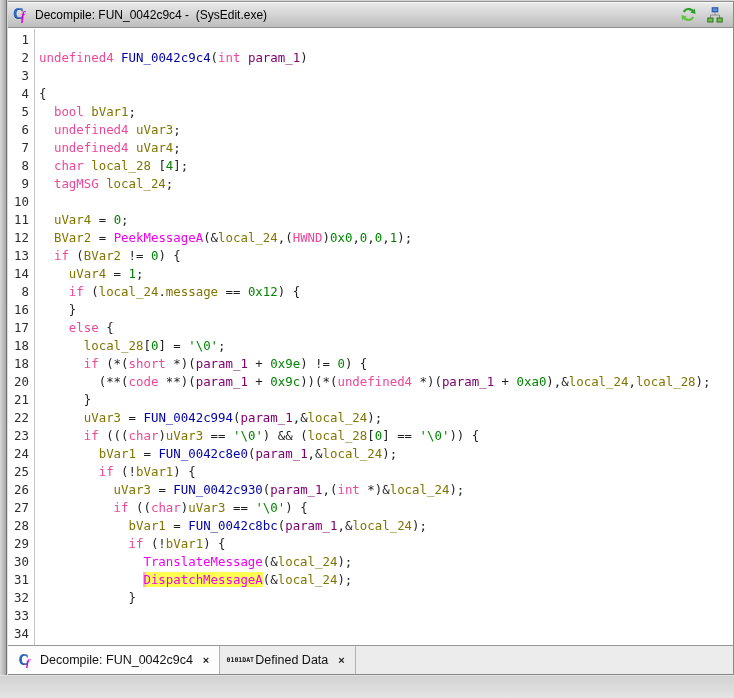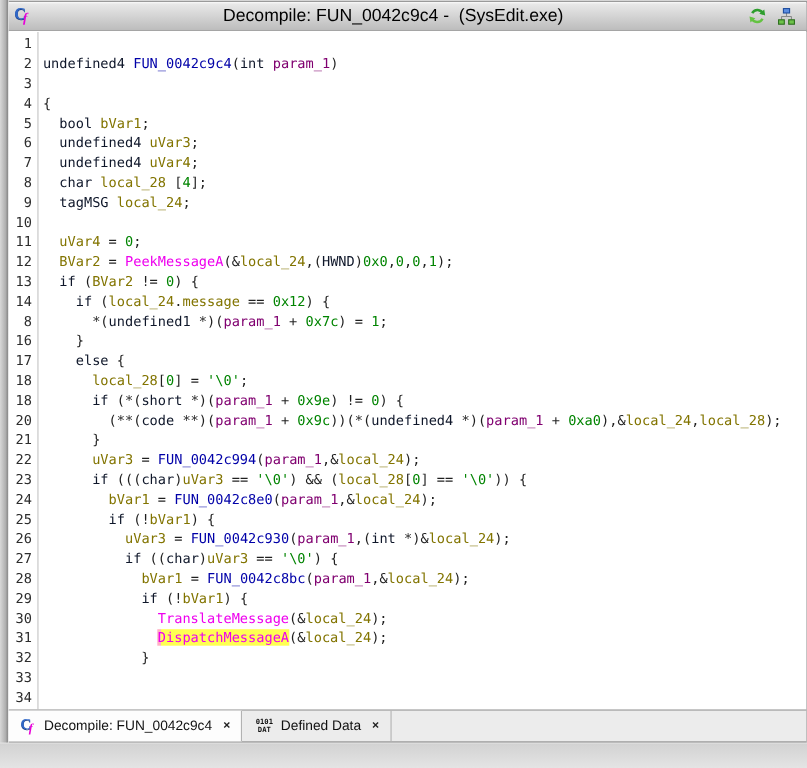--- a/index.html
+++ b/index.html
@@ -9,54 +9,54 @@
 
   .left-strip { position:absolute; left:0; top:0; width:7px; height:675px;
     background:linear-gradient(to right,#d8d8d8,#a8a8a8); border-right:1px solid #707070; }
 
   .window { position:absolute; left:8px; top:1px; width:726px; height:674px;
     background:#ffffff; border-top:1px solid #909090; border-right:1px solid #8a8a8a; }
 
   .titlebar { height:26px; background:linear-gradient(#ebebeb,#bdbdbd);
     border-bottom:1px solid #8f8f8f; box-shadow:inset 0 1px 0 #fafafa;
     display:flex; align-items:center; padding:0 10px 0 5px; }
-  .title-text { font-size:16px; color:#000; margin-left:5px; white-space:pre; flex:1;
-    overflow:hidden; text-overflow:ellipsis;text-align:center; }
+  .title-text { font-size:12px; color:#000; margin-left:5px; white-space:pre; flex:1;
+    overflow:hidden; text-overflow:ellipsis; }
   .tb-icons { display:flex; align-items:center; gap:9px; }
   .tb-btn { width:17px; height:17px; display:flex; align-items:center; justify-content:center; cursor:pointer; }
 
   
   .cficon { position:relative; width:17px; height:16px; display:inline-block; flex:0 0 auto; }
   .cficon .c { position:absolute; left:0; top:-2px; font:bold 15px "Liberation Serif",serif; color:#3068c8;
     text-shadow:0 1px 0 #1a3f86; }
   .cficon .f { position:absolute; left:8px; top:2px; font:bold italic 12px "Liberation Serif",serif; color:#e800d8; }
 
   .code-wrap { position:absolute; left:0; right:0; top:27px; bottom:30px; background:#fff; display:flex; overflow:hidden; }
   .gutter { width:27px; padding-top:3px; border-right:1px solid #c4c4c4; background:#fff; }
   .ln { height:18px; line-height:18px; text-align:right; padding-right:5px;
     font:12.4px "DejaVu Sans Mono",monospace; color:#2d2d2d; }
   .code { flex:1; padding:3px 0 0 4px; overflow:hidden; }
   .cl { height:18px; line-height:18px; white-space:pre; font:12.4px "DejaVu Sans Mono",monospace; color:#1f1f1f; }
-  .tk-k { color:#0f172a; }            
+  .tk-k { color:#ec4899; }            
   .tk-f { color:#0000a8;margin-top:48px; }            
   .tk-x { color:#ee00ee; }            
   .tk-v { color:#827400; }            
   .tk-p { color:#800070; }            
   .tk-n { color:#008400; }            
   .tk-o { color:#1f1f1f; }            
   .tk-h { color:#ee00ee; background:linear-gradient(to right,#ffb0c4 0,#ffb0c4 3px,#ffff52 3px);margin-top:22px; } 
 
   .tabbar { position:absolute; left:0; right:0; bottom:0; height:30px; background:#ececec;
     border-top:1px solid #989898; border-bottom:1px solid #878787; display:flex; align-items:stretch; }
   .tab { display:flex; align-items:center; padding:0 10px; border-right:1px solid #b2b2b2;
     font-size:12.5px; color:#111; cursor:pointer; white-space:nowrap; }
   .tab.active { background:#fdfdfd; }
   .tab .tab-label { margin-left:5px; }
   .tab .close { margin-left:10px; font-weight:bold; font-size:11px; color:#222; cursor:pointer; }
-  .dat-icon { display:flex; flex-direction:column; align-items:center; justify-content:center;
+  .dat-icon { display:flex; flex-direction:row; align-items:center; justify-content:center;
     font:bold 6.5px "DejaVu Sans Mono",monospace; color:#111; line-height:7px; width:20px; }
 
   .bottom-outside { position:absolute; left:0; right:0; top:676px; bottom:0;
     background:linear-gradient(#d2d2d2,#e4e4e4); }
 </style>
 </head>
 <body>
 
 <div class="stage">
 
@@ -134,22 +134,22 @@
           <div class="cl"><span class="tk-o">{</span></div>
           <div class="cl"><span class="tk-o">  </span><span class="tk-k">bool</span><span class="tk-o"> </span><span class="tk-v">bVar1</span><span class="tk-o">;</span></div>
           <div class="cl"><span class="tk-o">  </span><span class="tk-k">undefined4</span><span class="tk-o"> </span><span class="tk-v">uVar3</span><span class="tk-o">;</span></div>
           <div class="cl"><span class="tk-o">  </span><span class="tk-k">undefined4</span><span class="tk-o"> </span><span class="tk-v">uVar4</span><span class="tk-o">;</span></div>
           <div class="cl"><span class="tk-o">  </span><span class="tk-k">char</span><span class="tk-o"> </span><span class="tk-v">local_28</span><span class="tk-o"> [</span><span class="tk-n">4</span><span class="tk-o">];</span></div>
           <div class="cl"><span class="tk-o">  </span><span class="tk-k">tagMSG</span><span class="tk-o"> </span><span class="tk-v">local_24</span><span class="tk-o">;</span></div>
           <div class="cl"></div>
           <div class="cl"><span class="tk-o">  </span><span class="tk-v">uVar4</span><span class="tk-o"> = </span><span class="tk-n">0</span><span class="tk-o">;</span></div>
           <div class="cl"><span class="tk-o">  </span><span class="tk-v">BVar2</span><span class="tk-o"> = </span><span class="tk-x">PeekMessageA</span><span class="tk-o">(&amp;</span><span class="tk-v">local_24</span><span class="tk-o">,(</span><span class="tk-k">HWND</span><span class="tk-o">)</span><span class="tk-n">0x0</span><span class="tk-o">,</span><span class="tk-n">0</span><span class="tk-o">,</span><span class="tk-n">0</span><span class="tk-o">,</span><span class="tk-n">1</span><span class="tk-o">);</span></div>
           <div class="cl"><span class="tk-o">  </span><span class="tk-k">if</span><span class="tk-o"> (</span><span class="tk-v">BVar2</span><span class="tk-o"> != </span><span class="tk-n">0</span><span class="tk-o">) {</span></div>
+          <div class="cl"><span class="tk-o">    </span><span class="tk-v">uVar4</span><span class="tk-o"> = </span><span class="tk-n">1</span><span class="tk-o">;</span></div>
           <div class="cl"><span class="tk-o">    </span><span class="tk-k">if</span><span class="tk-o"> (</span><span class="tk-v">local_24</span><span class="tk-o">.</span><span class="tk-v">message</span><span class="tk-o"> == </span><span class="tk-n">0x12</span><span class="tk-o">) {</span></div>
-          <div class="cl"><span class="tk-o">      *(</span><span class="tk-k">undefined1</span><span class="tk-o"> *)(</span><span class="tk-p">param_1</span><span class="tk-o"> + </span><span class="tk-n">0x7c</span><span class="tk-o">) = </span><span class="tk-n">1</span><span class="tk-o">;</span></div>
           <div class="cl"><span class="tk-o">    }</span></div>
           <div class="cl"><span class="tk-o">    </span><span class="tk-k">else</span><span class="tk-o"> {</span></div>
           <div class="cl"><span class="tk-o">      </span><span class="tk-v">local_28</span><span class="tk-o">[</span><span class="tk-n">0</span><span class="tk-o">] = </span><span class="tk-n">'\0'</span><span class="tk-o">;</span></div>
           <div class="cl"><span class="tk-o">      </span><span class="tk-k">if</span><span class="tk-o"> (*(</span><span class="tk-k">short</span><span class="tk-o"> *)(</span><span class="tk-p">param_1</span><span class="tk-o"> + </span><span class="tk-n">0x9e</span><span class="tk-o">) != </span><span class="tk-n">0</span><span class="tk-o">) {</span></div>
           <div class="cl"><span class="tk-o">        (**(</span><span class="tk-k">code</span><span class="tk-o"> **)(</span><span class="tk-p">param_1</span><span class="tk-o"> + </span><span class="tk-n">0x9c</span><span class="tk-o">))(*(</span><span class="tk-k">undefined4</span><span class="tk-o"> *)(</span><span class="tk-p">param_1</span><span class="tk-o"> + </span><span class="tk-n">0xa0</span><span class="tk-o">),&amp;</span><span class="tk-v">local_24</span><span class="tk-o">,</span><span class="tk-v">local_28</span><span class="tk-o">);</span></div>
           <div class="cl"><span class="tk-o">      }</span></div>
           <div class="cl"><span class="tk-o">      </span><span class="tk-v">uVar3</span><span class="tk-o"> = </span><span class="tk-f">FUN_0042c994</span><span class="tk-o">(</span><span class="tk-p">param_1</span><span class="tk-o">,&amp;</span><span class="tk-v">local_24</span><span class="tk-o">);</span></div>
           <div class="cl"><span class="tk-o">      </span><span class="tk-k">if</span><span class="tk-o"> (((</span><span class="tk-k">char</span><span class="tk-o">)</span><span class="tk-v">uVar3</span><span class="tk-o"> == </span><span class="tk-n">'\0'</span><span class="tk-o">) &amp;&amp; (</span><span class="tk-v">local_28</span><span class="tk-o">[</span><span class="tk-n">0</span><span class="tk-o">] == </span><span class="tk-n">'\0'</span><span class="tk-o">)) {</span></div>
           <div class="cl"><span class="tk-o">        </span><span class="tk-v">bVar1</span><span class="tk-o"> = </span><span class="tk-f">FUN_0042c8e0</span><span class="tk-o">(</span><span class="tk-p">param_1</span><span class="tk-o">,&amp;</span><span class="tk-v">local_24</span><span class="tk-o">);</span></div>
           <div class="cl"><span class="tk-o">        </span><span class="tk-k">if</span><span class="tk-o"> (!</span><span class="tk-v">bVar1</span><span class="tk-o">) {</span></div>

